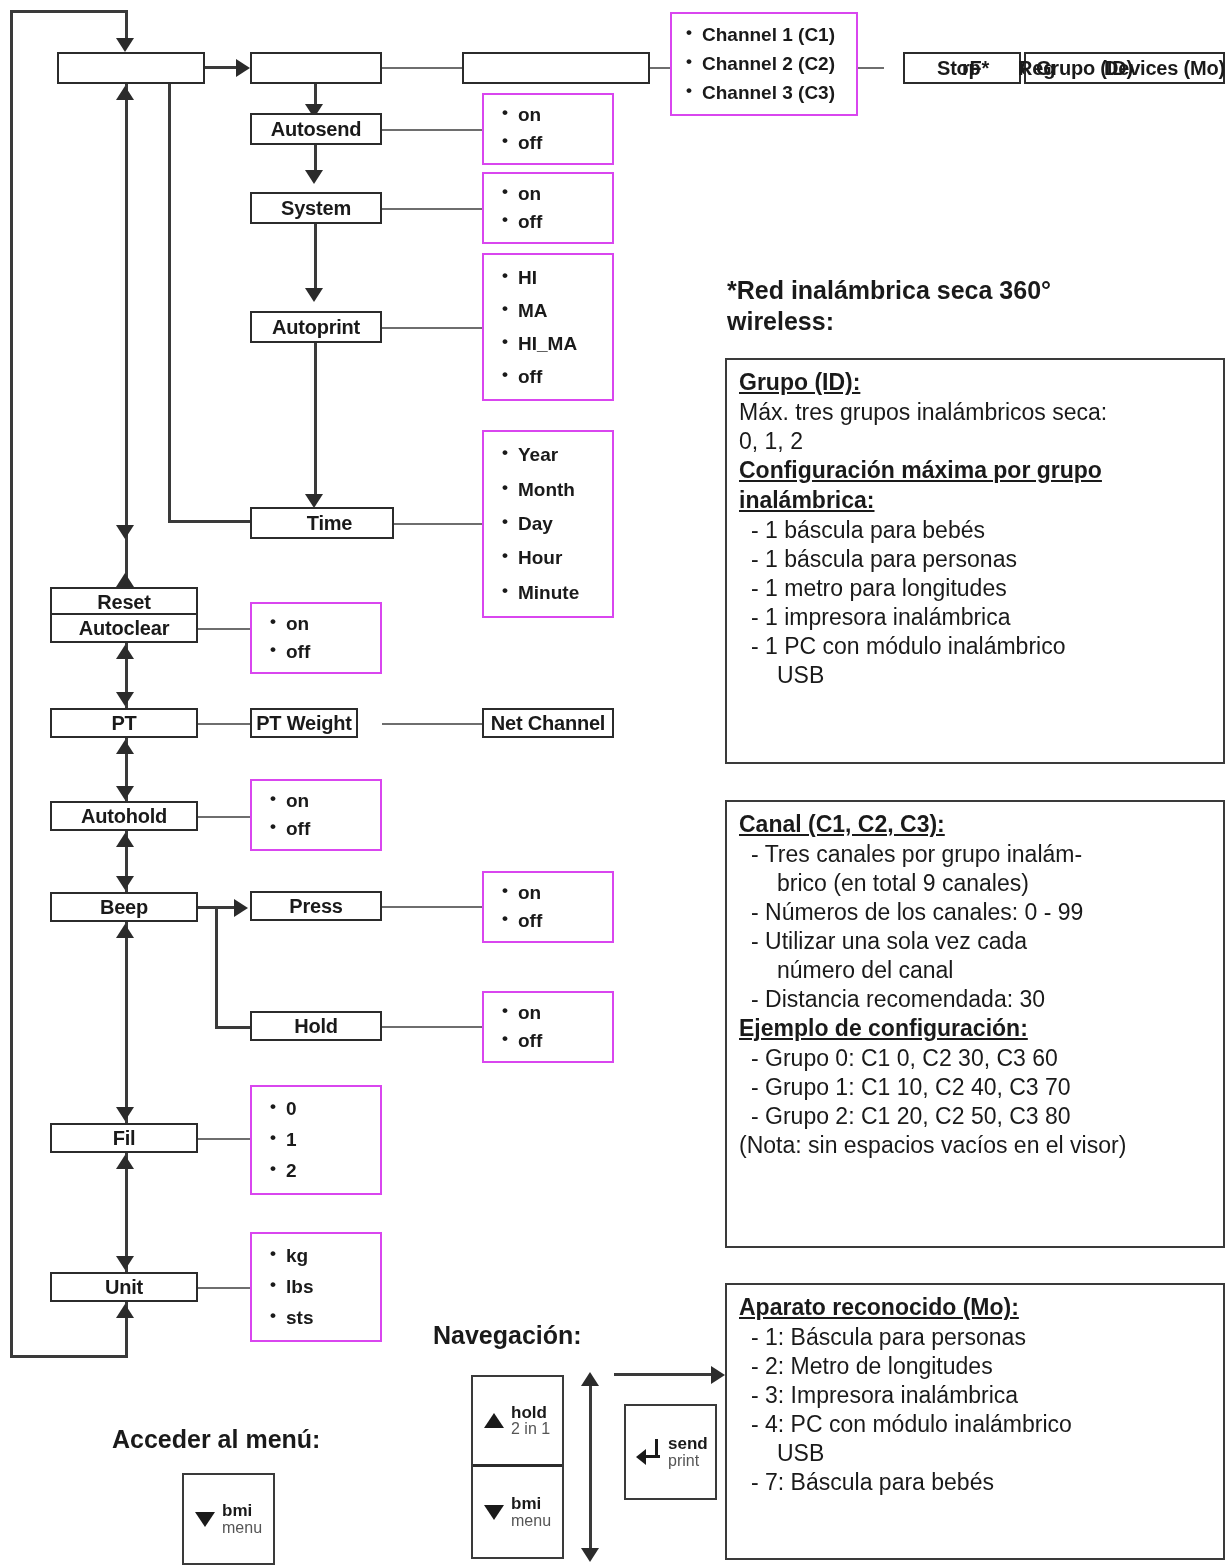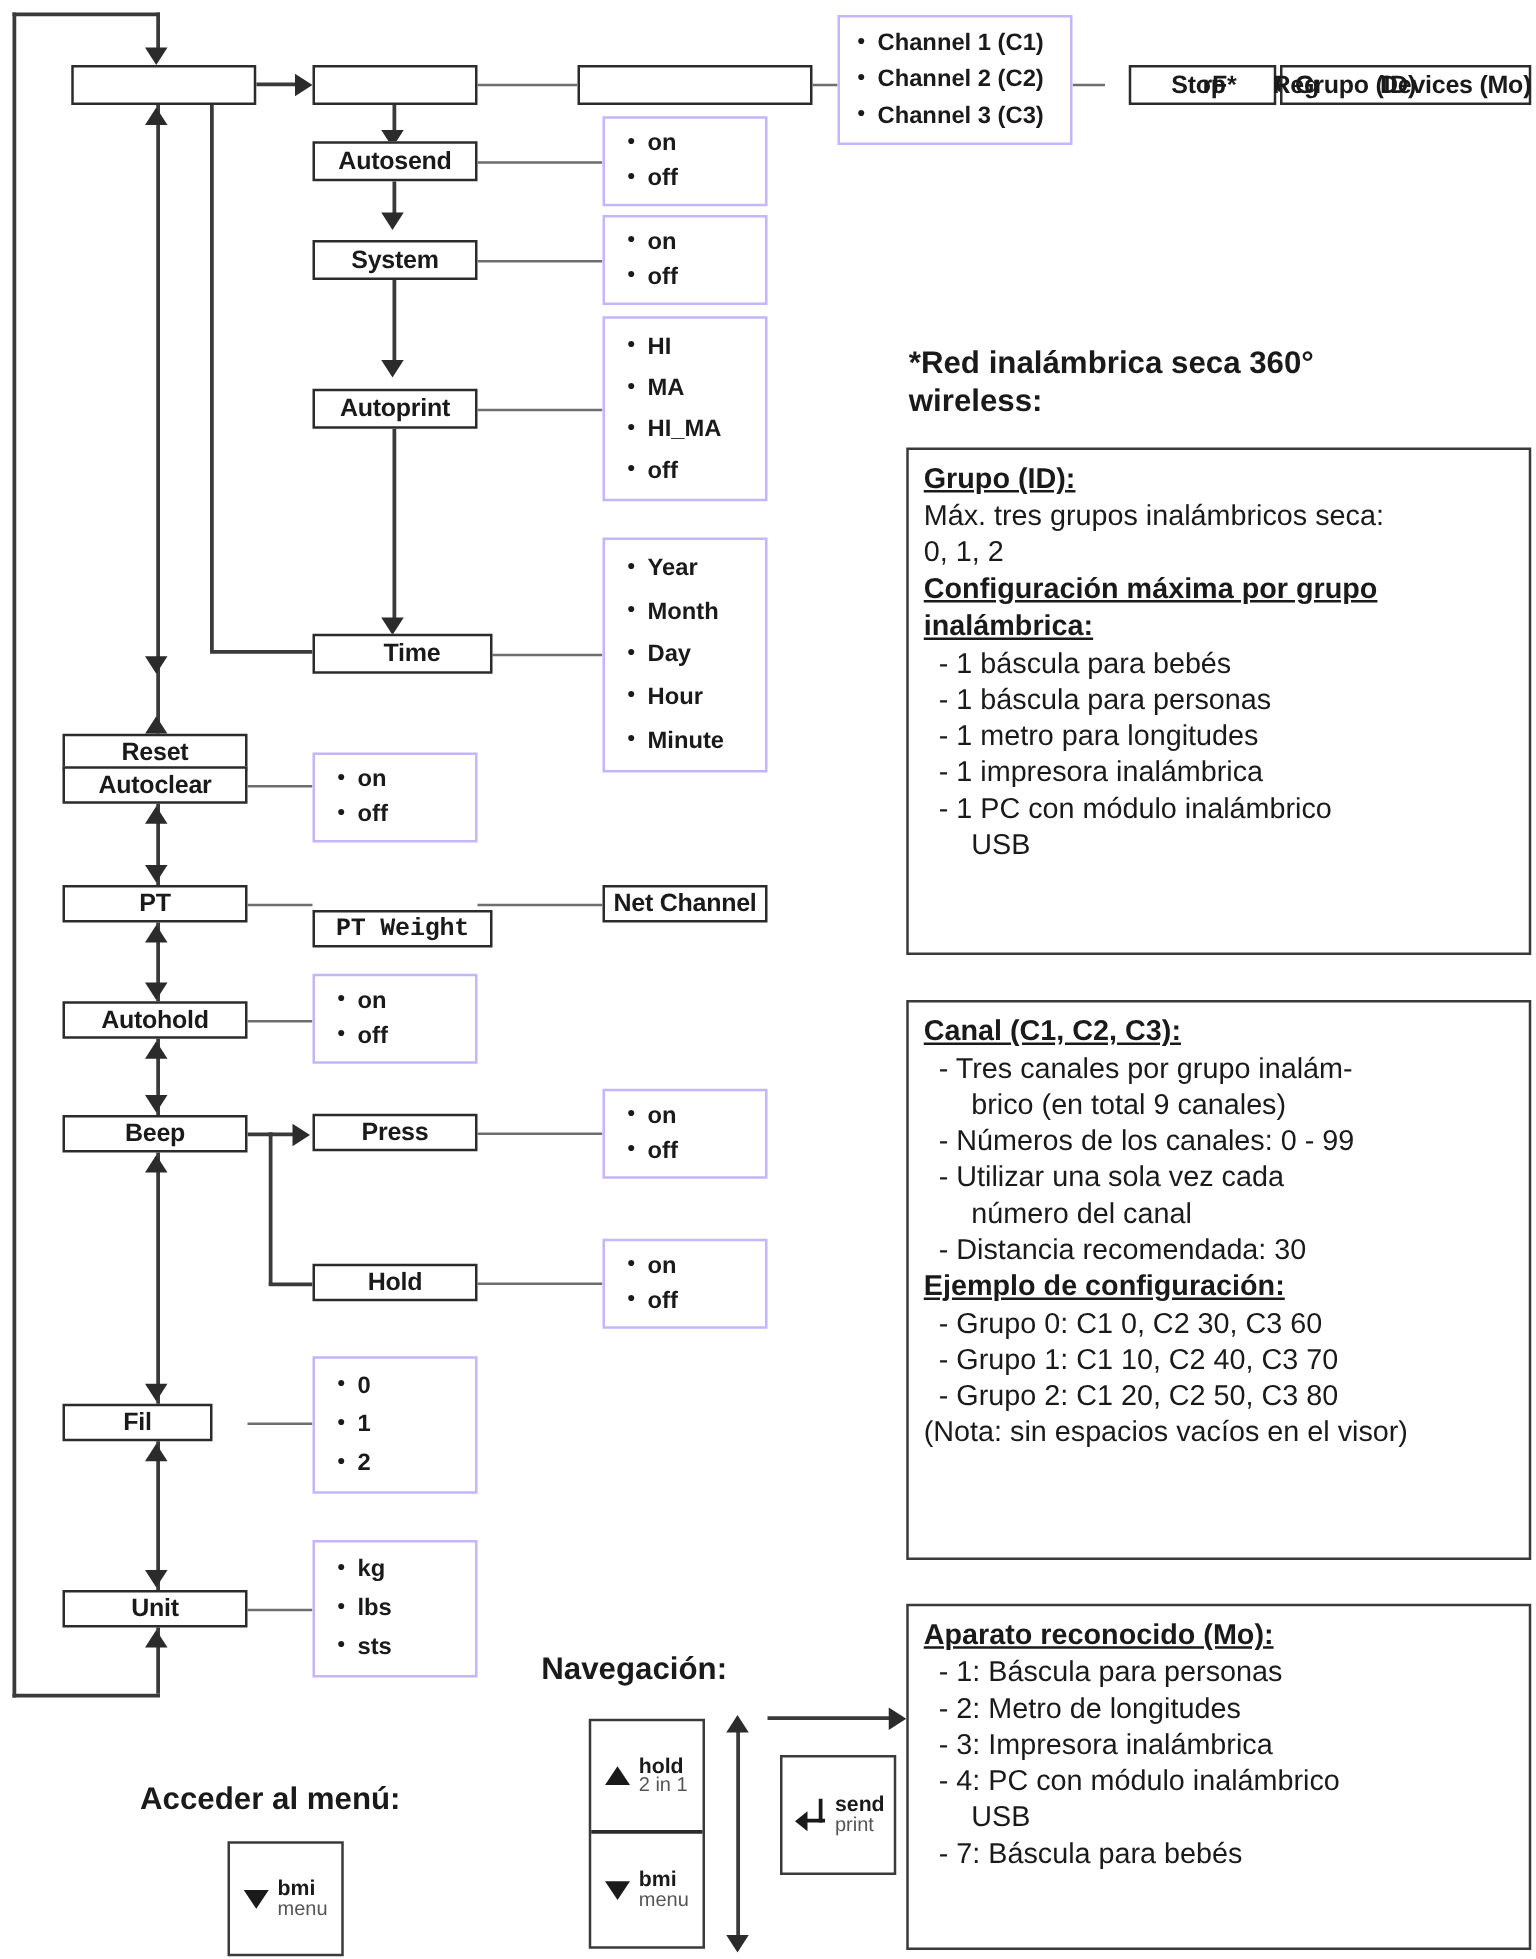--- a/index.html
+++ b/index.html
@@ -26,21 +26,21 @@
     align-items:center;
     justify-content:center;
     font-weight:bold;
     font-size:20px;
     letter-spacing:-0.2px;
     z-index:5;
   }
   .box.empty{}
   .optbox{
     position:absolute;
-    border:2px solid #c4b5fd;
+    border:2px solid #d946ef;
     background:#fff;
     box-sizing:border-box;
     display:flex;
     flex-direction:column;
     justify-content:space-around;
     padding:6px 0 6px 34px;
     z-index:5;
   }
   .optbox .opt{
     font-weight:bold;
@@ -275,21 +275,21 @@
     <div class="opt">on</div>
     <div class="opt">off</div>
   </div>
 
   <div class="arr down" style="left:116px; top:692px;"></div>
   <div class="box" style="left:50px; top:708px; width:148px; height:30px;">
     <span>PT</span>
   </div>
   <div class="arr up" style="left:116px; top:740px;"></div>
   <div class="ln lnh thin" style="left:198px; top:723px; width:52px;"></div>
-  <div class="box" style="left:250px; top:728px; width:144px; height:30px;font-family:Liberation Mono, monospace;">
+  <div class="box" style="left:250px; top:708px; width:108px; height:30px;">
     <span>PT Weight</span>
   </div>
   <div class="ln lnh thin" style="left:382px; top:723px; width:100px;"></div>
   <div class="box" style="left:482px; top:708px; width:132px; height:30px;">
     <span>Net Channel</span>
   </div>
 
   <div class="arr down" style="left:116px; top:786px;"></div>
   <div class="box" style="left:50px; top:801px; width:148px; height:30px;">
     <span>Autohold</span>
@@ -325,21 +325,21 @@
   <div class="box" style="left:250px; top:1011px; width:132px; height:30px;">
     <span>Hold</span>
   </div>
   <div class="ln lnh thin" style="left:382px; top:1026px; width:100px;"></div>
   <div class="optbox" style="left:482px; top:991px; width:132px; height:72px;">
     <div class="opt">on</div>
     <div class="opt">off</div>
   </div>
 
   <div class="arr down" style="left:116px; top:1107px;"></div>
-  <div class="box" style="left:50px; top:1123px; width:120px; height:30px;">
+  <div class="box" style="left:50px; top:1123px; width:148px; height:30px;">
     <span>Fil</span>
   </div>
   <div class="arr up" style="left:116px; top:1155px;"></div>
   <div class="ln lnh thin" style="left:198px; top:1138px; width:52px;"></div>
   <div class="optbox" style="left:250px; top:1085px; width:132px; height:110px;">
     <div class="opt">0</div>
     <div class="opt">1</div>
     <div class="opt">2</div>
   </div>
 

